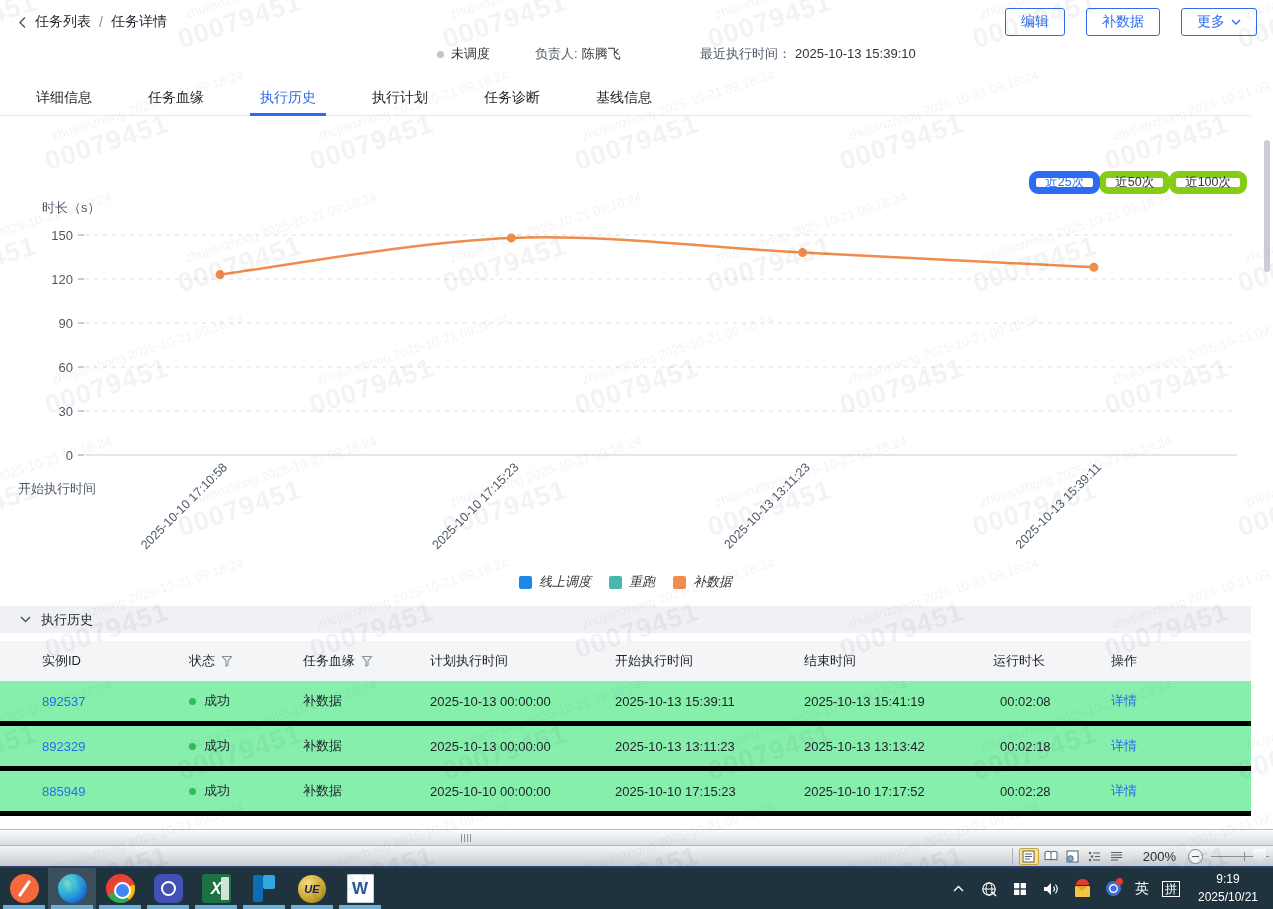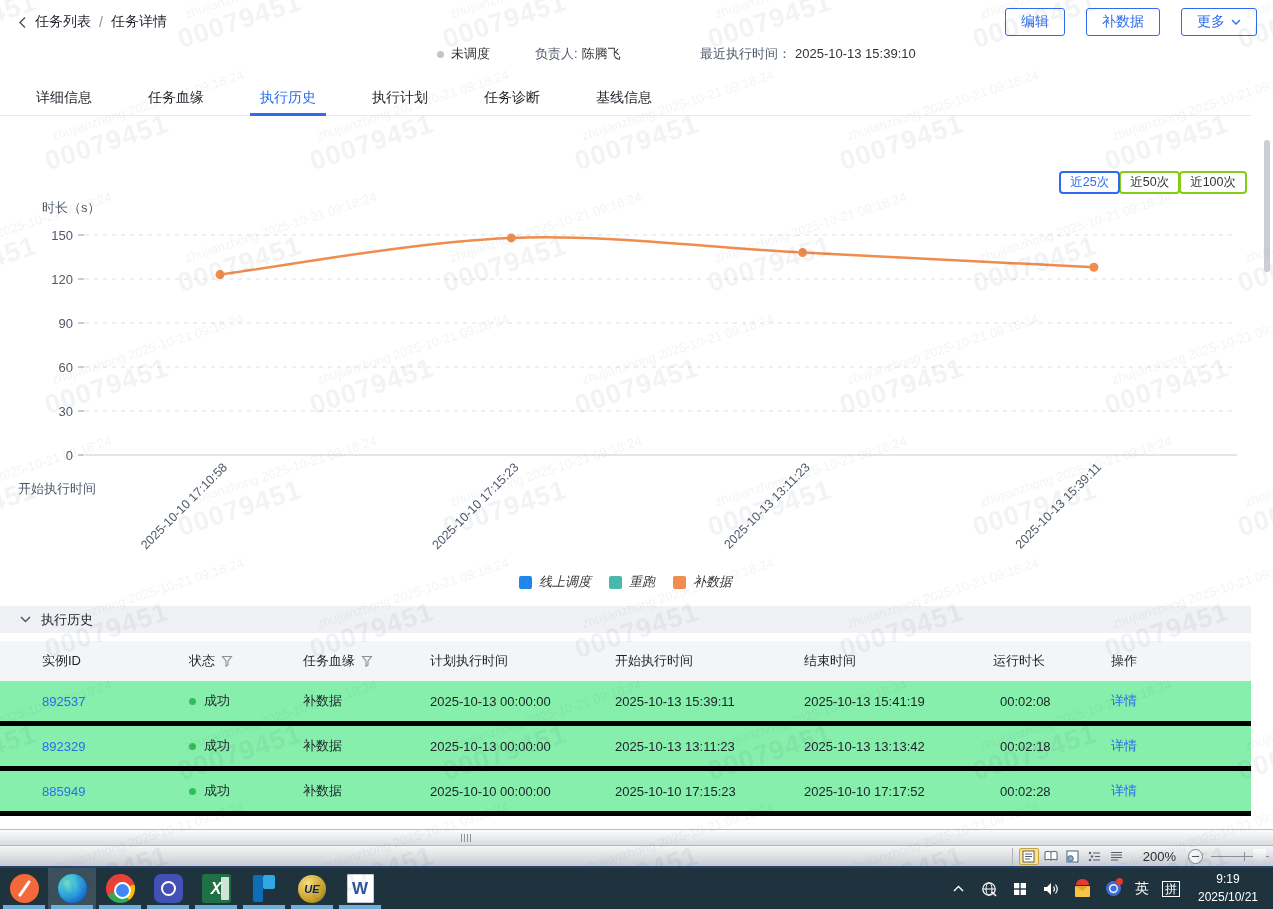--- a/index.html
+++ b/index.html
@@ -33,22 +33,22 @@
   .tab{margin-right:56px;font-size:14px;color:#1d2129;position:relative;padding-top:3px;cursor:pointer;}
   .tab.active{color:#2d6bf0;}
   .tab.active::after{content:"";position:absolute;left:-10px;right:-10px;bottom:-1px;height:3px;background:#2d6bf0;}
   
   .section-bar{position:absolute;left:0;width:1251px;height:27px;background:#f0f1f4;display:flex;align-items:center;
     gap:10px;padding-left:20px;font-size:13px;color:#1d2129;}
   #sec-curve{top:133px;}
   #sec-history{top:606px;}
   
   .range-group{position:absolute;top:171px;right:26px;display:flex;}
-  .range-btn{height:23px;padding:0 9px;font-size:12.5px;border:2px solid #84cc16;background:#fff;color:#333;
-    margin-left:-1px;display:flex;align-items:center;border-radius:4px;cursor:pointer;}
+  .range-btn{height:23px;padding:0 9px;font-size:12.5px;border:7px solid #84cc16;background:#fff;color:#333;
+    margin-left:-1px;display:flex;align-items:center;border-radius:9px;cursor:pointer;}
   .range-btn.active{border-color:#2d6bf0;color:#2d6bf0;position:relative;z-index:1;}
   
   #exec-chart{position:absolute;left:0;top:195px;}
   .legend{position:absolute;top:573px;left:0;width:1251px;display:flex;justify-content:center;gap:18px;}
   .legend-item{display:flex;align-items:center;gap:7px;font-size:13px;color:#333;cursor:pointer;font-style:italic;}
   .swatch{width:13px;height:13px;border-radius:2px;background:#ccc;}
   
   .table{position:absolute;left:0;top:641px;width:1251px;font-size:13px;}
   .thead,.trow{display:grid;grid-template-columns:147px 114px 127px 185px 189px 189px 118px 1fr;
     align-items:center;padding-left:42px;}

